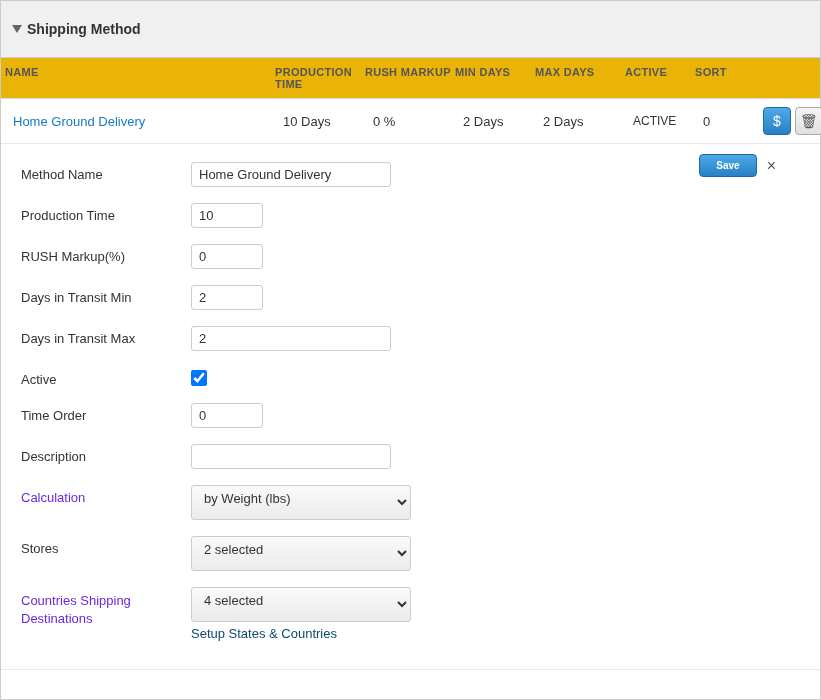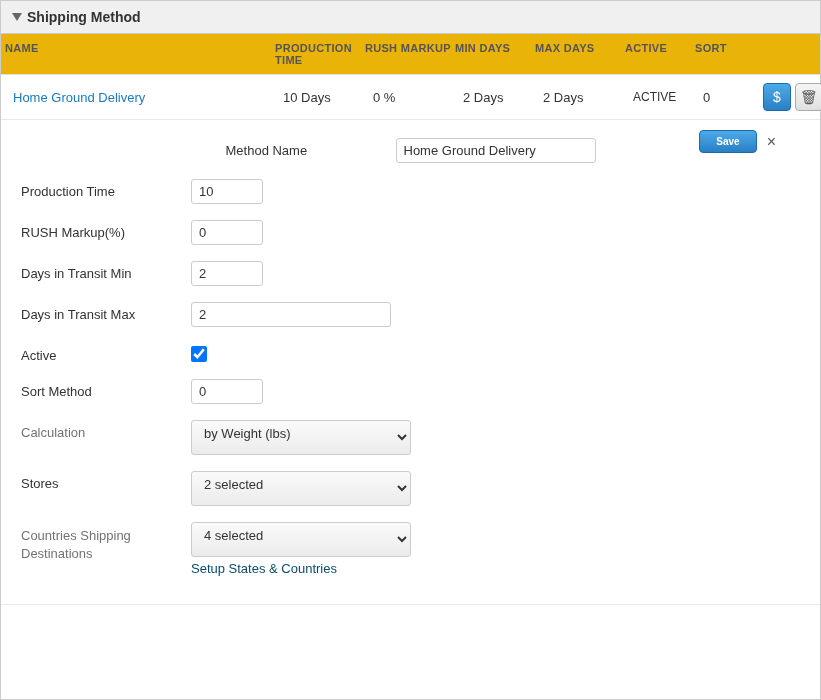--- a/index.html
+++ b/index.html
@@ -11,21 +11,21 @@
     }
     .page-wrapper {
       width: 821px;
       min-height: 700px;
       background: #fff;
       border: 1px solid #ccc;
     }
     .section-header {
       background: #f0f0f0;
       border-bottom: 1px solid #ccc;
-      padding: 8px 12px;
+      padding: 20px 12px;
       display: flex;
       align-items: center;
       gap: 6px;
       font-weight: bold;
       font-size: 14px;
     }
     .triangle-icon {
       width: 0;
       height: 0;
       border-top: 5px solid transparent;
@@ -95,21 +95,21 @@
       gap: 20px;
     }
     .form-label {
       width: 150px;
       min-width: 150px;
       padding-top: 5px;
       font-size: 13px;
       color: #333;
     }
     .form-label.blue {
-      color: #737373;
+      color: #6d28d9;
     }
     .form-control {
       border: 1px solid #ccc;
       border-radius: 3px;
       padding: 4px 7px;
       font-size: 13px;
       background: #fff;
       color: #333;
       outline: none;
     }
@@ -150,21 +150,20 @@
       position: absolute;
       right: 20px;
       top: 0;
     }
     .form-row-with-actions {
       display: flex;
       align-items: flex-start;
       padding: 8px 0;
       gap: 20px;
       position: relative;
-      justify-content: center;
     }
     .checkbox-input {
       width: 16px;
       height: 16px;
       cursor: pointer;
       margin-top: 3px;
     }
     .setup-link {
       color: #0c4a6e;
       text-decoration: none;
@@ -244,24 +243,28 @@
       <input type="text" class="form-control long" value="2" style="">
     </div>
 
 
     <div class="form-row">
       <span class="form-label">Active</span>
       <input type="checkbox" class="checkbox-input" checked="" style="">
     </div>
 
     <div class="form-row">
-      <span class="form-label">Sort Method</span>
+      <span class="form-label">Time Order</span>
       <input type="text" class="form-control short" value="0" style="">
     </div>
 
+    <div class="form-row">
+      <span class="form-label">Description</span>
+      <input type="text" class="form-control long" style="">
+    </div>
 
     <div class="form-row">
       <span class="form-label blue">Calculation</span>
       <select class="dropdown">
         <option>by Weight (lbs)</option>
         <option>by Price</option>
         <option>Flat Rate</option>
       </select>
     </div>
 

